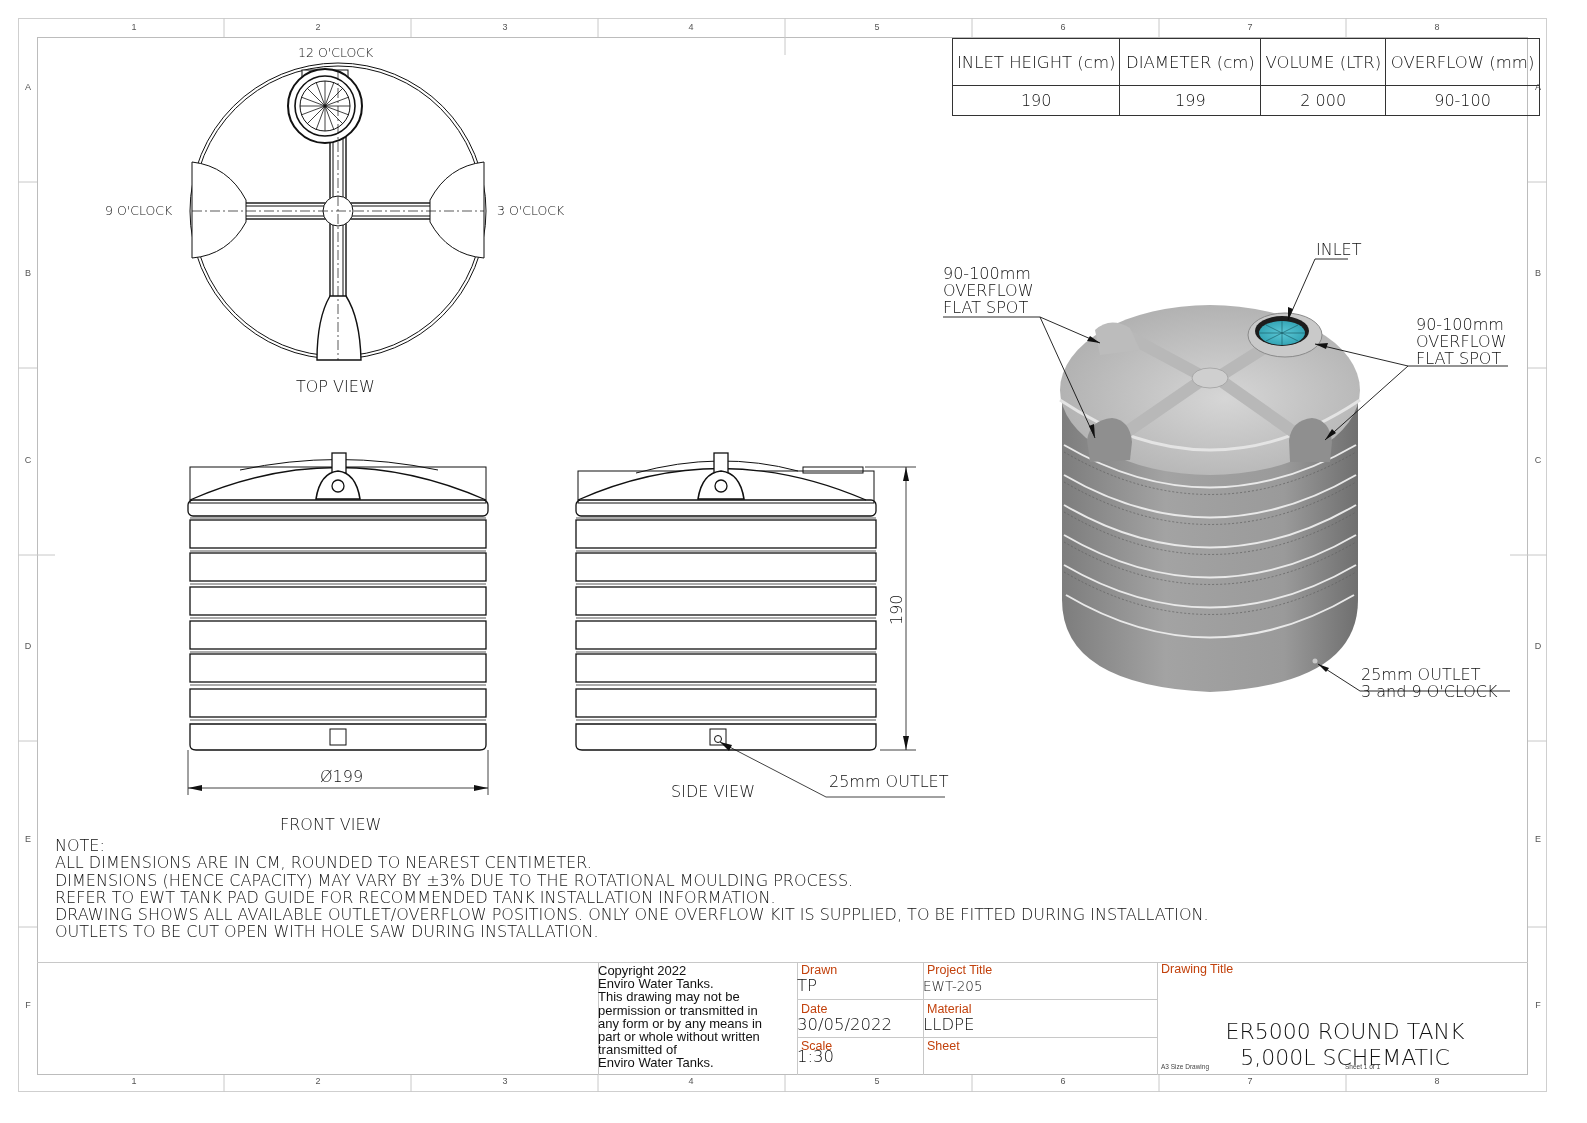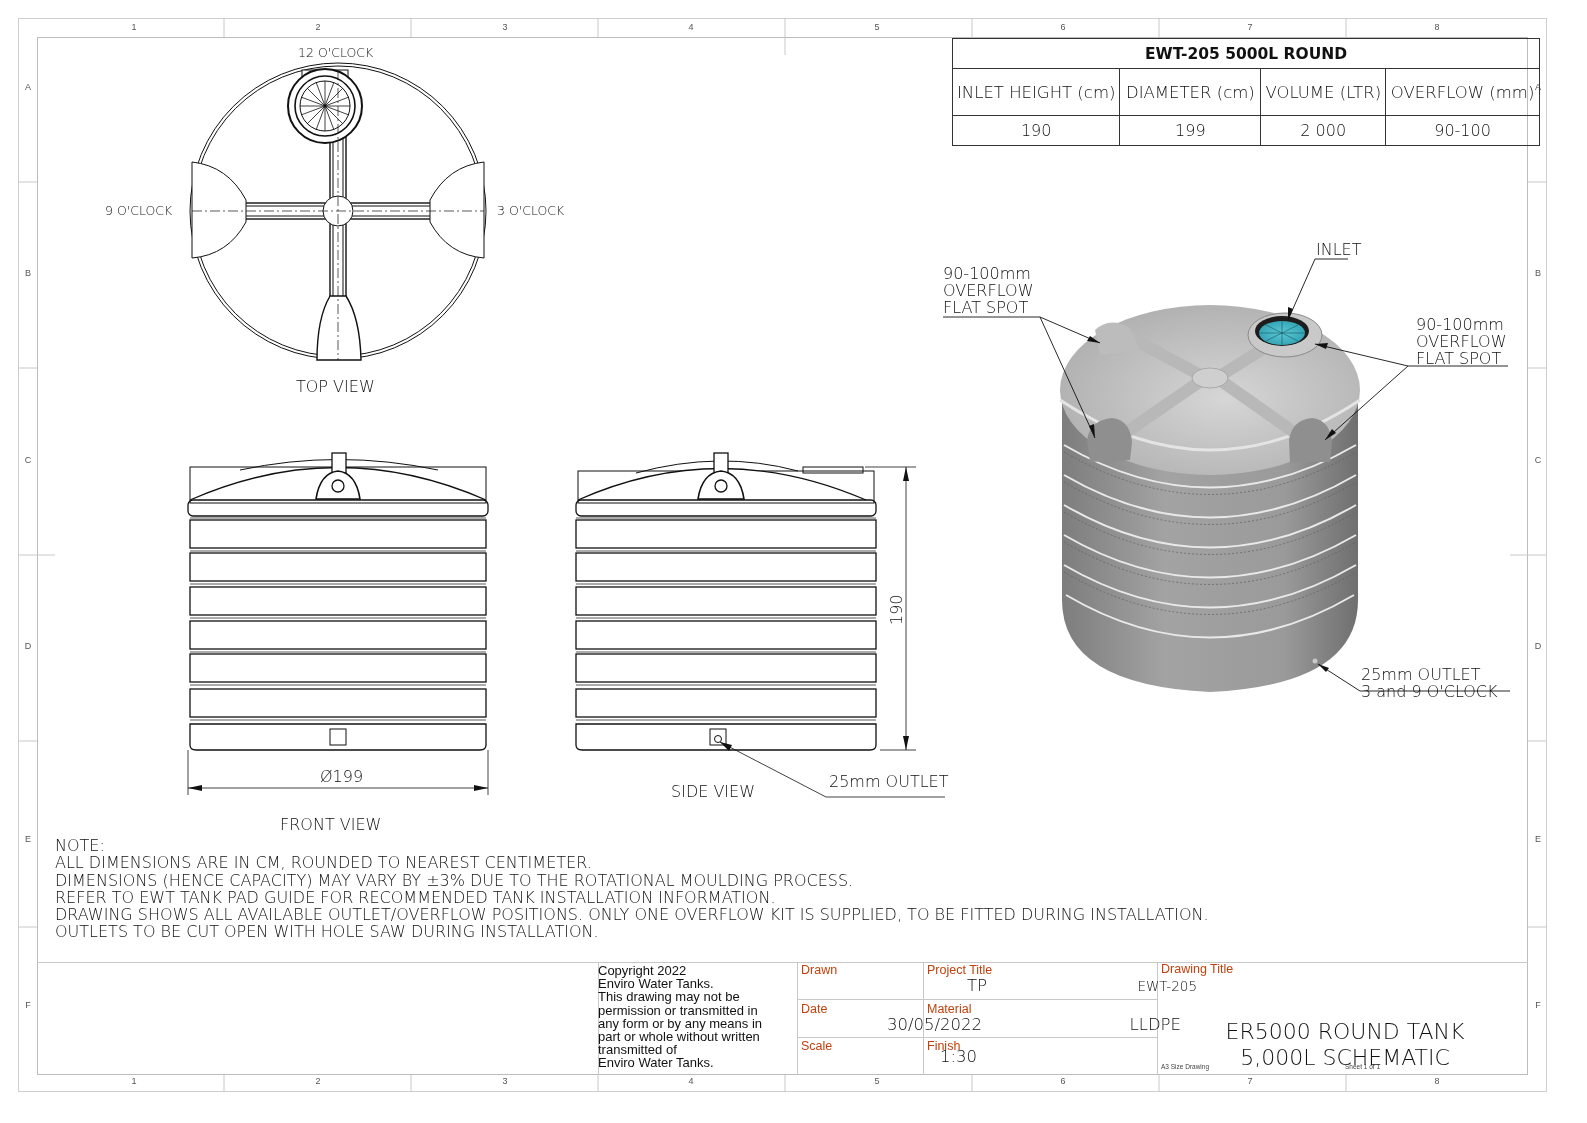--- a/index.html
+++ b/index.html
@@ -32,21 +32,21 @@
   
   .notes { position: absolute; left: 55px; top: 837px; font-size: 16px; line-height: 17.3px;
            font-weight: 300; white-space: pre; }
 
   
   .tb { position: absolute; left: 37px; top: 962px; width: 1491px; height: 113px;
         border-top: 1.5px solid #c8c8c8; box-sizing: border-box; }
   .tb-cell { position: absolute; border-left: 1px solid #c8c8c8; box-sizing: border-box; }
   .tb-hline { position: absolute; height: 0; border-top: 1px solid #c8c8c8; }
   .tb-cap { position: absolute; font-family: "Liberation Sans", sans-serif; font-size: 12.5px; color: #c2410c; }
-  .tb-val { position: absolute; font-size: 16.5px; font-weight: 300; text-align: right; padding-left: 40px; }
+  .tb-val { position: absolute; font-size: 16.5px; font-weight: 300; text-align: left; }
   .copyright { position: absolute; left: 598px; top: 964px; width: 197px; 
                font-family: "Liberation Sans", sans-serif; font-size: 13px; line-height: 13.2px; }
   .dtitle { position: absolute; left: 1160px; top: 1019px; width: 370px; text-align: center;
             font-size: 22px; line-height: 26px; font-weight: 300; }
   .tiny { position: absolute; font-family: "Liberation Sans", sans-serif; font-size: 6.5px; color: #444; }
 </style>
 </head>
 <body>
 
 <div class="sheet-outer"></div>
@@ -107,23 +107,20 @@
 <div class="zone-lbl" style="left:18px;top:1000px">F</div>
 <div class="zone-lbl" style="left:1528px;top:82px">A</div>
 <div class="zone-lbl" style="left:1528px;top:268px">B</div>
 <div class="zone-lbl" style="left:1528px;top:455px">C</div>
 <div class="zone-lbl" style="left:1528px;top:641px">D</div>
 <div class="zone-lbl" style="left:1528px;top:834px">E</div>
 <div class="zone-lbl" style="left:1528px;top:1000px">F</div>
 
 <table class="spec">
   <tbody>
-      <tr>
-    <th class="title" colspan="4">EWT-205 5000L ROUND</th>
-  </tr>
   <tr>
     <td class="hdr" style="width:154px">INLET HEIGHT (cm)</td>
     <td class="hdr" style="width:132px">DIAMETER (cm)</td>
     <td class="hdr" style="width:112px">VOLUME (LTR)</td>
     <td class="hdr" style="width:145px">OVERFLOW (mm)</td>
   </tr>
   <tr>
     <td class="val">190</td>
     <td class="val">199</td>
     <td class="val">2 000</td>
@@ -389,21 +386,21 @@
 <div class="tb-val" style="left:797px;top:976px;width:150px">TP</div>
 <div class="tb-cap" style="left:801px;top:1002px">Date</div>
 <div class="tb-val" style="left:797px;top:1015px;width:145px">30/05/2022</div>
 <div class="tb-cap" style="left:801px;top:1039px">Scale</div>
 <div class="tb-val" style="left:797px;top:1047px;width:140px">1:30</div>
 
 <div class="tb-cap" style="left:927px;top:963px">Project Title</div>
 <div class="tb-val" style="left:923px;top:978px;width:234px;font-size:13.5px">EWT-205</div>
 <div class="tb-cap" style="left:927px;top:1002px">Material</div>
 <div class="tb-val" style="left:923px;top:1015px;width:218px">LLDPE</div>
-<div class="tb-cap" style="left:927px;top:1039px">Finish</div>
+<div class="tb-cap" style="left:927px;top:1039px">Sheet</div>
 <div class="tb-val" style="left:923px;top:1053px;width:234px"></div>
 
 <div class="tb-cap" style="left:1161px;top:962px">Drawing Title</div>
 <div class="dtitle">
   <div>ER5000 ROUND TANK</div>
   <div>5,000L SCHEMATIC</div>
 </div>
 <div class="tiny" style="left:1161px;top:1063px">A3 Size Drawing</div>
 <div class="tiny" style="left:1345px;top:1063px">Sheet 1 of 1</div>
 

